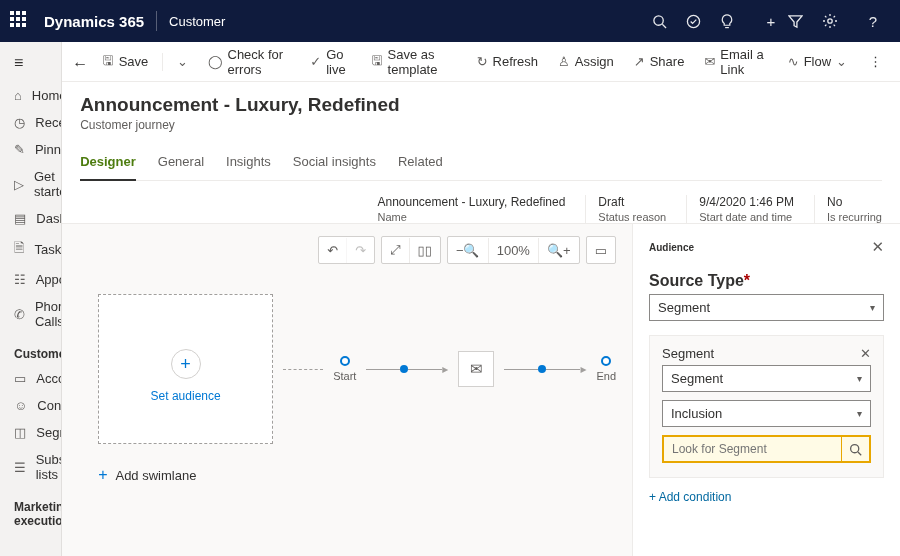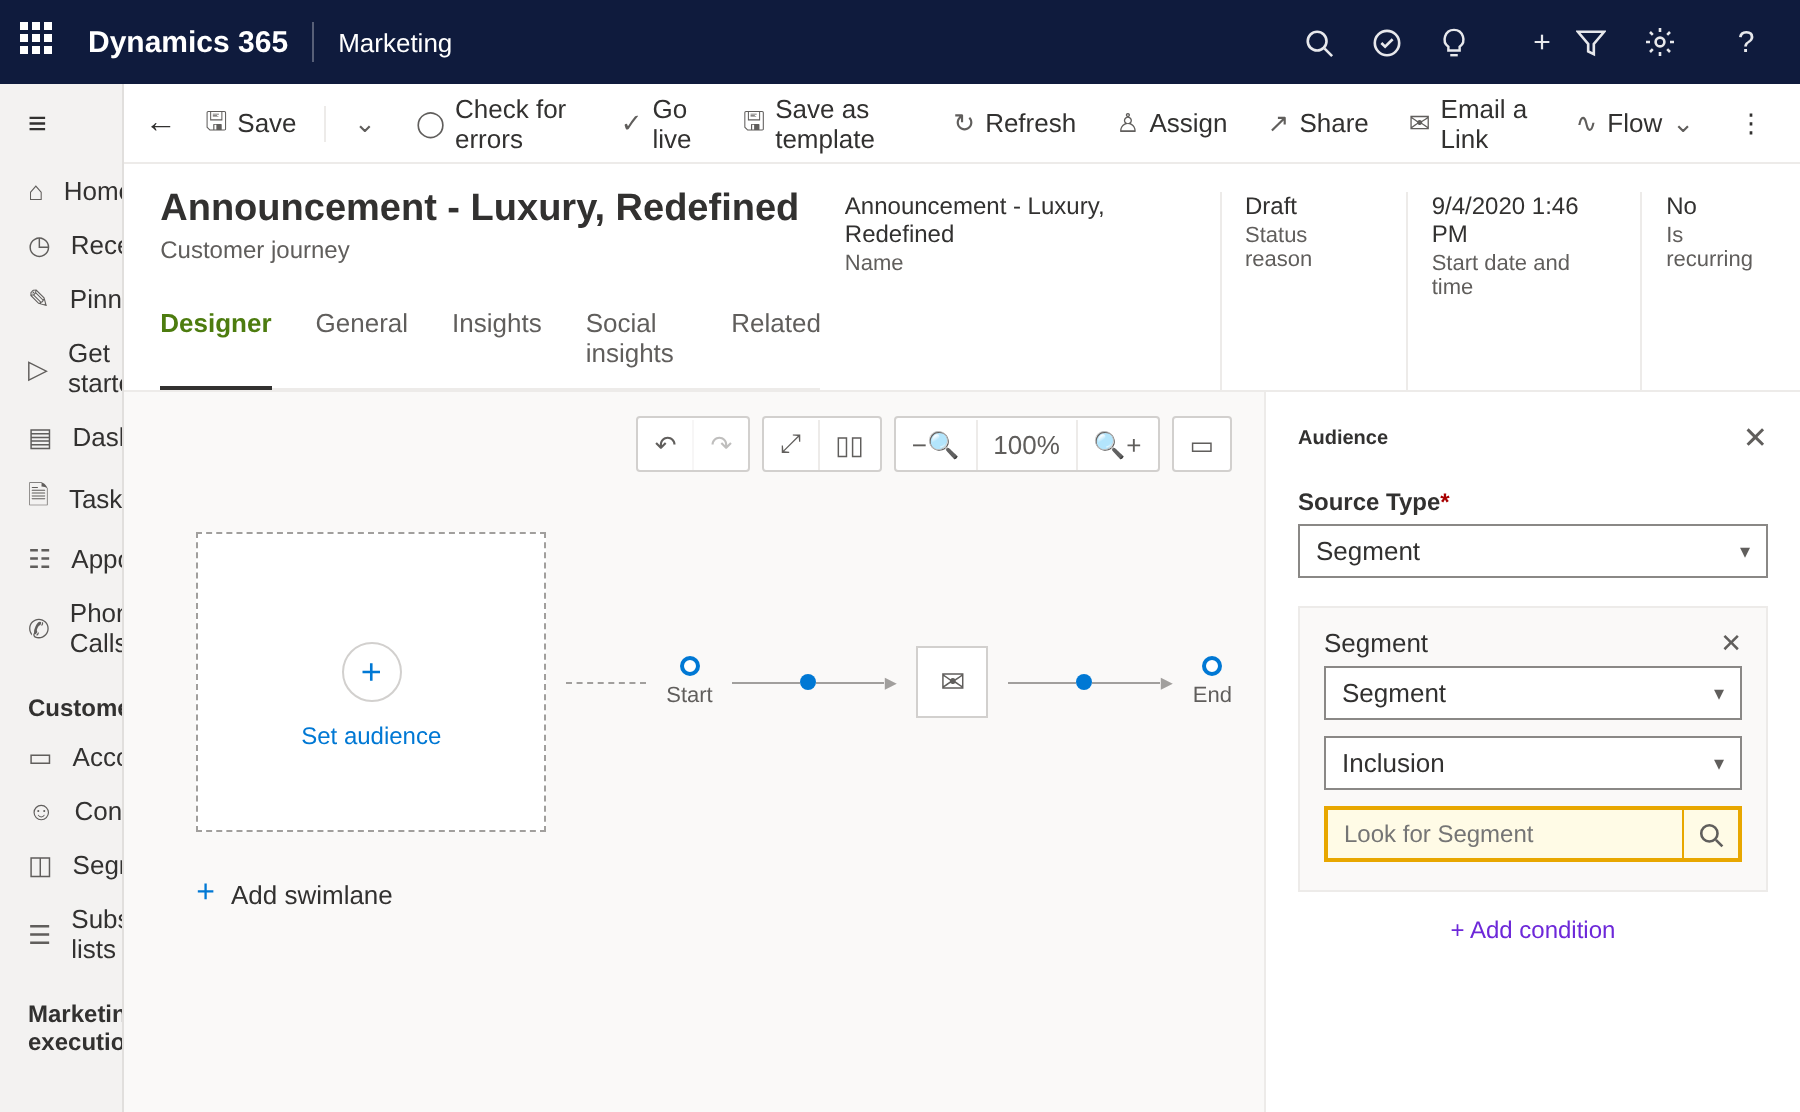--- a/index.html
+++ b/index.html
@@ -28,21 +28,21 @@
 
 
 .cmdbar { height: 40px; border-bottom: 1px solid #edebe9; display: flex; align-items: center; padding: 0 8px; gap: 4px;}
 .cmdbar .back { width: 28px; text-align: center; font-size: 16px; cursor: pointer;}
 .cmdbar .cmd { display: flex; align-items: center; gap: 5px; padding: 4px 8px; cursor: pointer; font-size: 13px; color: #323130;}
 .cmdbar .cmd .ci { color: #605e5c; font-size: 13px;}
 .cmdbar .sep { width: 1px; height: 18px; background: #edebe9; margin: 0 2px;}
 .cmdbar .overflow { margin-left: auto; padding: 4px 10px; cursor: pointer;}
 
 
-.pagehead { padding: 12px 18px 0; display: flex; gap: 12px; border-bottom: 1px solid #edebe9;}
+.pagehead { padding: 12px 18px 0; display: flex; gap: 12px; border-bottom: 1px solid #edebe9; flex-direction: column;}
 .pagehead .titleblock .title { font-size: 19px; font-weight: 600; }
 .pagehead .titleblock .sub { font-size: 12px; color: #605e5c; margin-top: 2px;}
 .pagehead .meta { margin-left: auto; display: flex; gap: 20px; padding-top: 2px;}
 .pagehead .meta .mcol .mval { font-size: 12px;}
 .pagehead .meta .mcol .mlab { font-size: 11px; color: #605e5c; margin-top: 2px;}
 .pagehead .meta .mcol { border-left: 1px solid #edebe9; padding-left: 12px;}
 .pagehead .meta .mcol:first-child { border-left: none; padding-left: 0;}
 
 
 .tabs { display: flex; gap: 22px; padding: 0 18px; margin-top: 14px; border-bottom: 1px solid #edebe9;}
@@ -74,51 +74,51 @@
 .emaillink { font-size: 12px; color: #0078d4; margin-top: 6px; cursor: pointer;}
 .addswim { display: flex; align-items: center; gap: 8px; color: #323130; margin-left: 20px; margin-top: 22px; cursor: pointer; font-size: 13px;}
 .addswim .pl { color: #0078d4; font-size: 16px;}
 
 
 .rpanel { width: 268px; background: #fff; border-left: 1px solid #edebe9; padding: 14px 16px; font-size: 13px;}
 .rpanel .rhead { display: flex; align-items: center; justify-content: space-between;}
 .rpanel .rtitle { font-weight: 600; font-size: 10px;}
 .rpanel .rclose { cursor: pointer; font-size: 15px; color: #605e5c;}
 .rpanel .rsub { font-size: 12px; color: #0078d4; margin-top: 2px; cursor: pointer;}
-.flabel { font-size: 12px; font-weight: 600; margin-top: 16px;}
+.flabel { font-size: 16px; font-weight: 600; margin-top: 16px;}
 .req { color: #a80000;}
 .select { display: flex; align-items: center; justify-content: space-between; border: 1px solid #8a8886; padding: 5px 8px; margin-top: 4px; background: #fff; cursor: pointer;}
 .select .chev { font-size: 10px; color: #605e5c;}
 .segbox { border: 1px solid #edebe9; background: #faf9f8; padding: 10px 12px 14px; margin-top: 14px;}
 .segbox .seghead { display: flex; justify-content: space-between; align-items: center; font-size: 13px;}
 .search { display: flex; border: 2px solid #e8a700; background: #fffbe6; margin-top: 8px;}
 .search input { flex: 1; border: none; background: transparent; outline: none; padding: 5px 8px; font-size: 12px; color: #605e5c;}
 .search .sbtn { width: 28px; display: flex; align-items: center; justify-content: center; border-left: 1px solid #e8a700; cursor: pointer;}
-.addcond { color: #6d28d9; font-size: 12px; margin-top: 12px; cursor: pointer; text-align: center;}
+.addcond { color: #0369a1; font-size: 12px; margin-top: 12px; cursor: pointer;}
 
 svg { display: block; }
 </style>
 </head>
 <body>
 
 <div class="topbar">
   <div class="waffle">
       <span></span>
       <span></span>
       <span></span>
       <span></span>
       <span></span>
       <span></span>
       <span></span>
       <span></span>
       <span></span>
     </div>
   <div class="brand">Dynamics 365</div>
   <div class="divider"></div>
-  <div class="module">Marketing</div>
+  <div class="module">Customer</div>
   <div class="spacer"></div>
   <div class="ticon">
     <svg width="15" height="15" viewBox="0 0 16 16" fill="none" stroke="#fff" stroke-width="1.4">
         <circle cx="7" cy="7" r="5"></circle>
         <line x1="11" y1="11" x2="15" y2="15"></line>
       </svg>
   </div>
   <div class="ticon">
     <svg width="15" height="15" viewBox="0 0 16 16" fill="none" stroke="#fff" stroke-width="1.4">
         <circle cx="8" cy="8" r="6.5"></circle>

